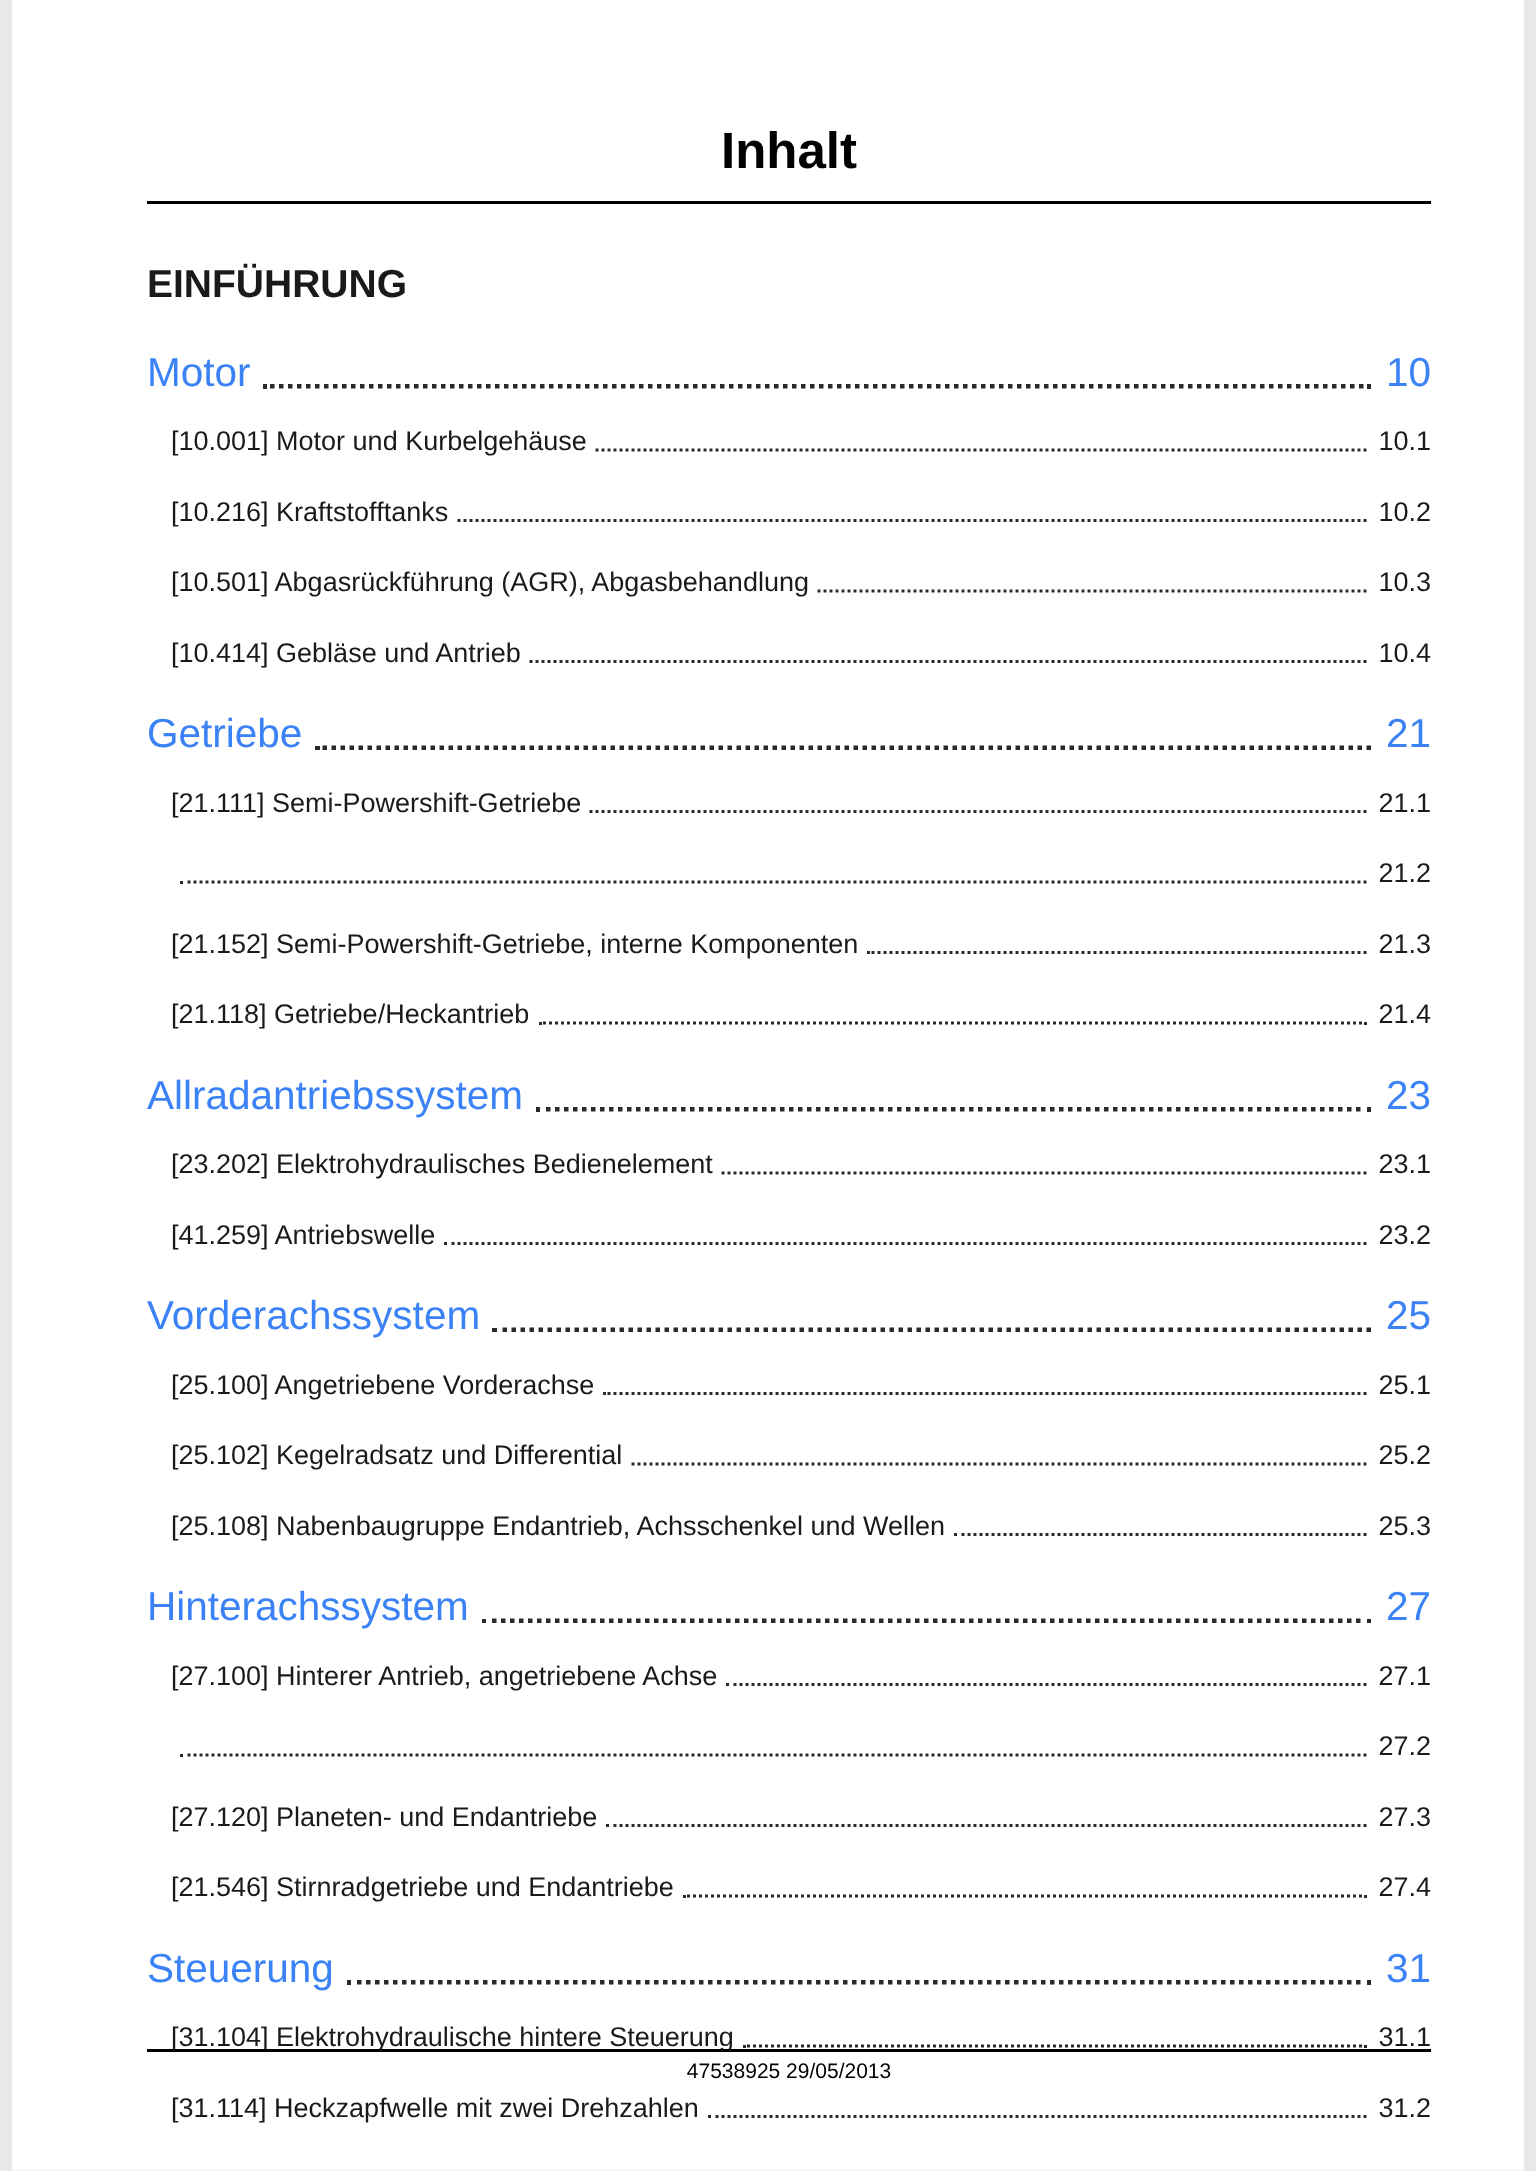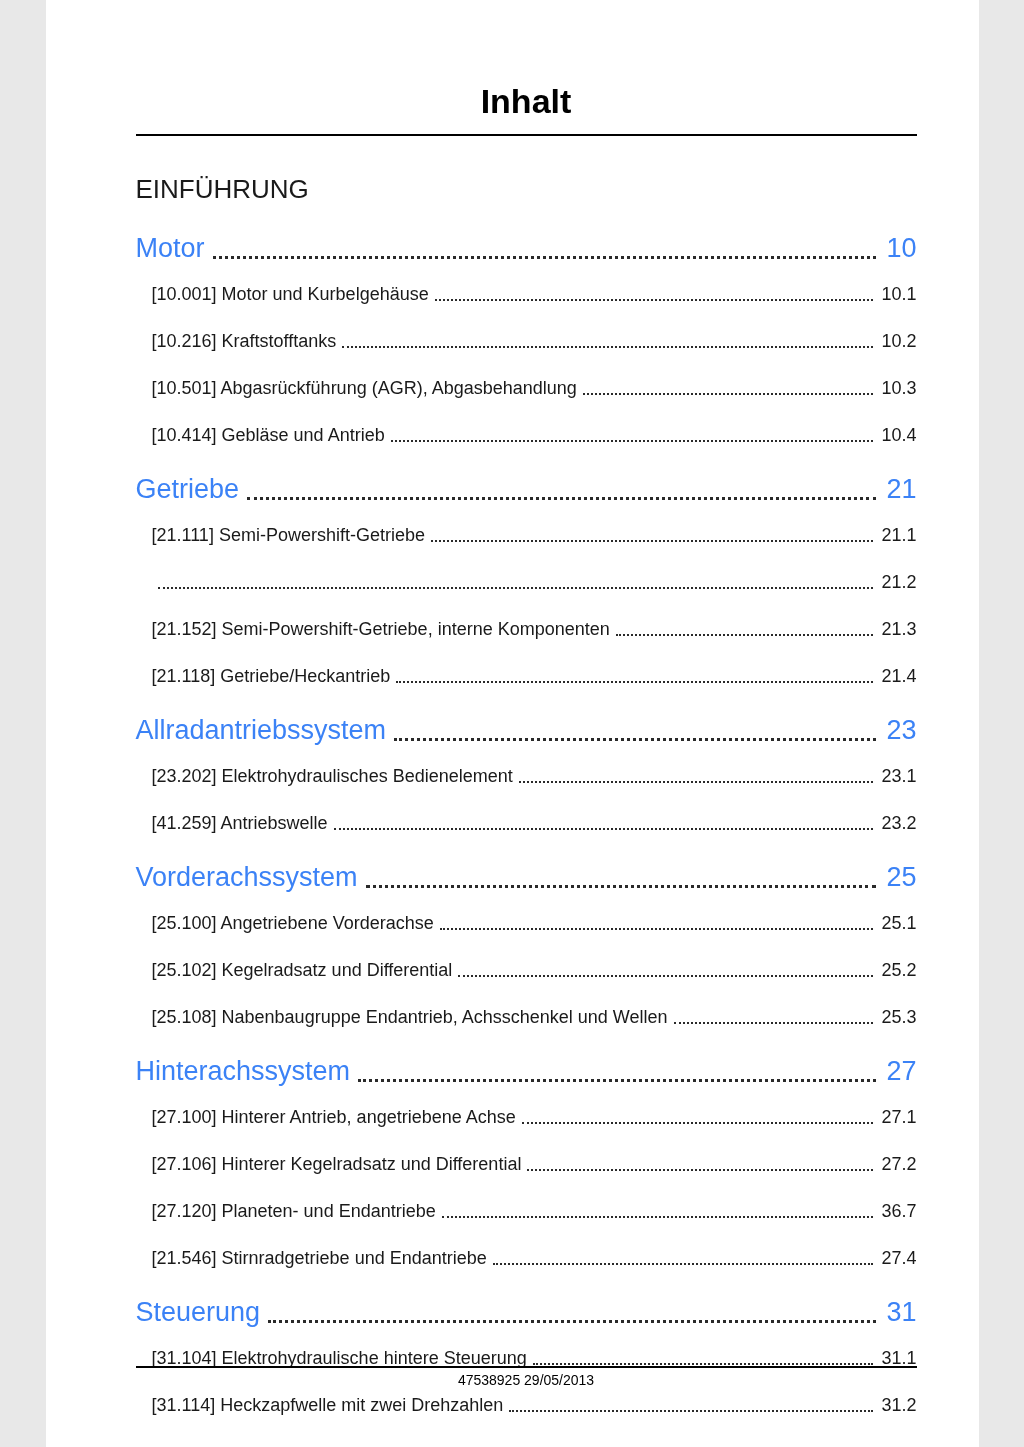--- a/index.html
+++ b/index.html
@@ -1,20 +1,20 @@
 <!DOCTYPE html>
 <html><head>
 <meta charset="utf-8">
 <style>
   * { margin: 0; padding: 0; box-sizing: border-box; }
   html, body { background: #e8e8e8; }
   body { font-family: "Liberation Sans", sans-serif; color: #111; }
 
   .page {
-    width: 933px;
+    width: 1008px;
     height: 1447px;
     background: #ffffff;
     margin: 0 auto;
     position: relative;
     padding: 84px 62px 0 90px;
     overflow: hidden;
   }
 
   .doc-title {
     text-align: center;
@@ -26,21 +26,21 @@
 
   .title-rule {
     height: 2px;
     background: #000;
     margin-top: 16px;
   }
 
   .intro-heading {
     margin-top: 38px;
     font-size: 26px;
-    font-weight: normal;
+    font-weight: bold;
     color: #1a1a1a;
   }
 
   .toc { margin-top: 6px; }
 
   .sec-row {
     display: flex;
     align-items: flex-end;
     margin: 28px 0 20px 0;
     font-size: 27px;
@@ -198,28 +198,27 @@
           <span class="sec-title">Hinterachssystem</span>
           <span class="leader"></span>
           <span class="sec-page">27</span>
         </div>
         <div class="entry-row">
           <span class="entry-label">[27.100] Hinterer Antrieb, angetriebene Achse</span>
           <span class="leader"></span>
           <span class="entry-page">27.1</span>
         </div>
         <div class="entry-row">
-          <span class="entry-label">[27.106] Hinterer Kegelradsatz und Differential</span>
           <span class="leader"></span>
           <span class="entry-page">27.2</span>
         </div>
         <div class="entry-row">
           <span class="entry-label">[27.120] Planeten- und Endantriebe</span>
           <span class="leader"></span>
-          <span class="entry-page">36.7</span>
+          <span class="entry-page">27.3</span>
         </div>
         <div class="entry-row">
           <span class="entry-label">[21.546] Stirnradgetriebe und Endantriebe</span>
           <span class="leader"></span>
           <span class="entry-page">27.4</span>
         </div>
       </div>
       <div class="toc-section">
         <div class="sec-row">
           <span class="sec-title">Steuerung</span>

